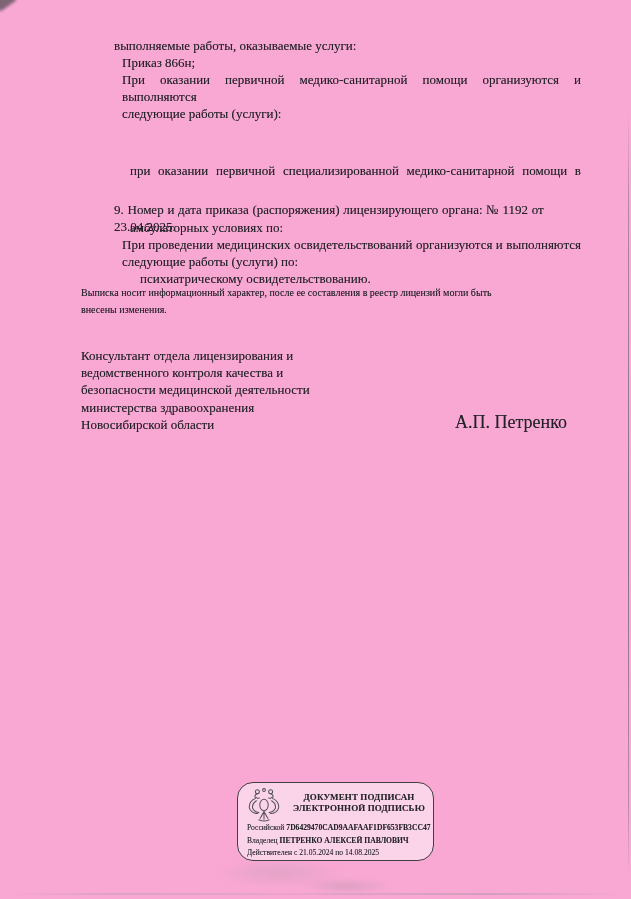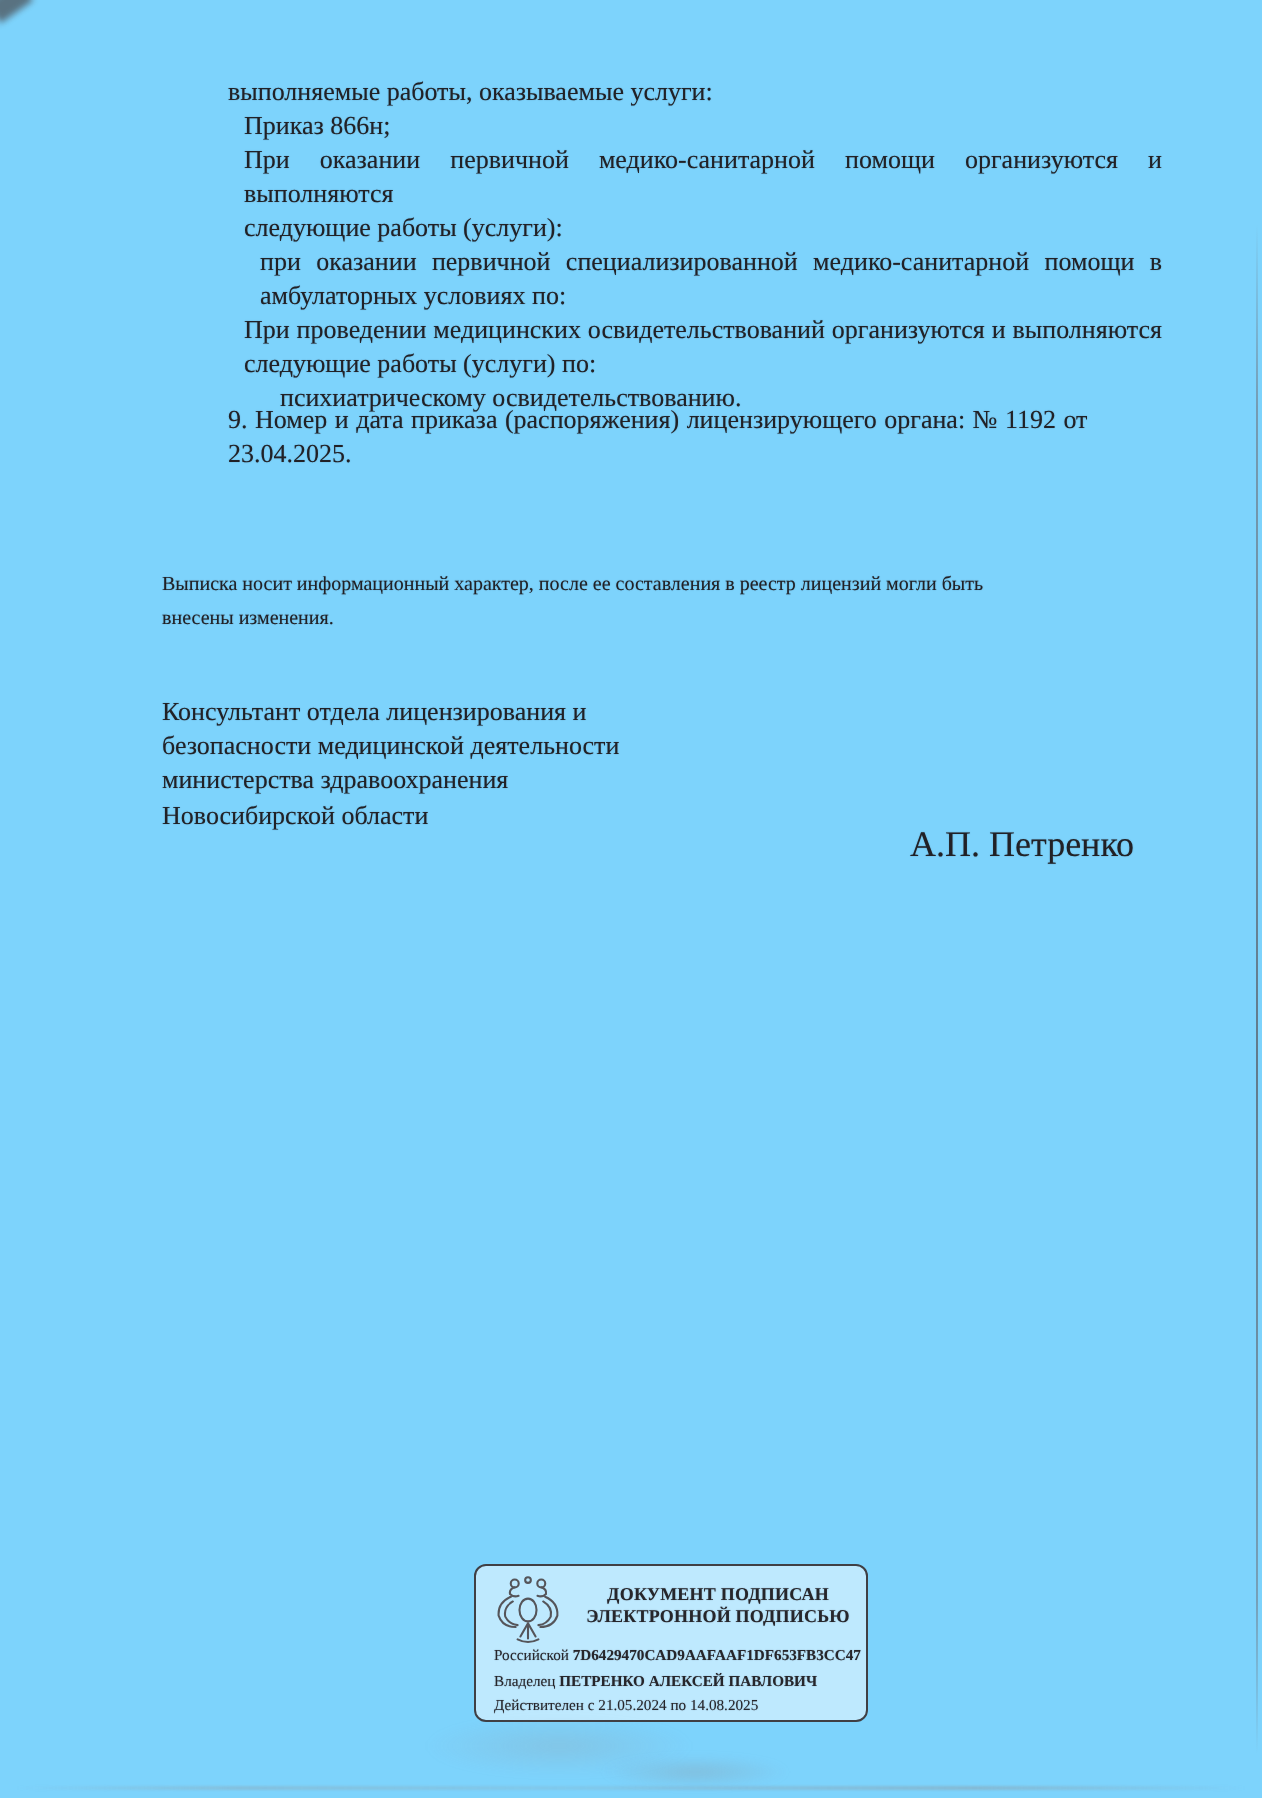--- a/index.html
+++ b/index.html
@@ -6,33 +6,33 @@
   body {
     width:631px; height:899px;
     background:#ffffff;
     overflow:hidden;
     position:relative;
     font-family:"Liberation Serif", serif;
     color:#212126;
   }
   .page {
     position:absolute; inset:0;
-    background:#7dd3fc;
+    background:#f9a8d4;
   }
   .txt { text-shadow:0 0 .6px rgba(30,30,40,.4); }
 
   
   .body-block {
     position:absolute; left:114px; top:37px; width:467px;
     font-size:13px; line-height:17px;
   }
   .ln { white-space:nowrap; }
   .ln.just { white-space:normal; text-align:justify; text-align-last:justify; }
   .i1 { padding-left:8px; }
-  .i2 { padding-left:16px; }
+  .i2 { padding-left:16px;margin-top:40px; }
   .i3 { padding-left:26px; }
 
   .item9 {
     position:absolute; left:114px; top:201px; width:472px;
     font-size:13px; line-height:17px; word-spacing:.5px;
   }
   .item10 {
     position:absolute; left:114px; top:227px; width:472px;
     font-size:13px; line-height:17.5px;
   }
@@ -48,21 +48,21 @@
     font-size:13px; line-height:17.2px;
   }
   .sig-name {
     position:absolute; left:455px; top:412px;
     font-size:18px;
   }
 
   
   .stamp {
     position:absolute; left:237px; top:782px; width:197px; height:79px;
-    border:1.5px solid #3f3f44; border-radius:6px;
+    border:1.5px solid #3f3f44; border-radius:16px;
     box-sizing:border-box;
     background:rgba(255,255,255,.5);
   }
   .stamp-emblem { position:absolute; left:7px; top:4px; width:38px; height:36px; }
   .stamp-title {
     position:absolute; left:50px; right:3px; top:9px;
     text-align:center; font-weight:bold;
     font-size:9px; line-height:11px; letter-spacing:.1px;
     color:#26262b;
   }
@@ -123,20 +123,21 @@
   <div class="item9 txt">9. Номер и дата приказа (распоряжения) лицензирующего органа: № 1192 от 23.04.2025.</div>
 
 
   <div class="note txt">
     <div>Выписка носит информационный характер, после ее составления в реестр лицензий могли быть</div>
     <div>внесены изменения.</div>
   </div>
 
   <div class="sig-block txt">
     <div>Консультант отдела лицензирования и</div>
+    <div>ведомственного контроля качества и</div>
     <div>безопасности медицинской деятельности</div>
     <div>министерства здравоохранения</div>
     <div>Новосибирской области</div>
   </div>
 
   <div class="sig-name txt">А.П. Петренко</div>
 
   <div class="stamp">
     <svg class="stamp-emblem" viewBox="0 0 40 38" xmlns="http://www.w3.org/2000/svg">
       <g fill="none" stroke="#55555a" stroke-width="1.1" stroke-linecap="round">

